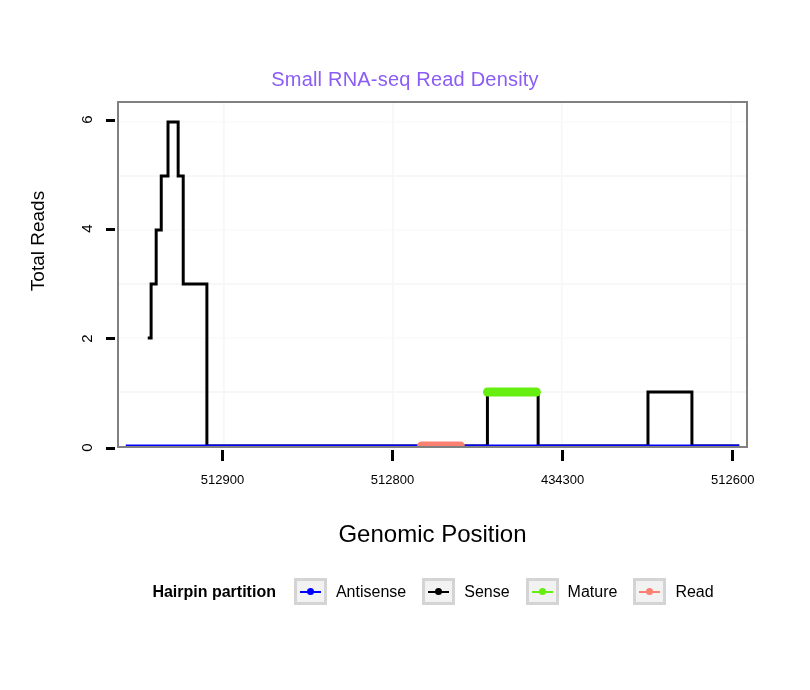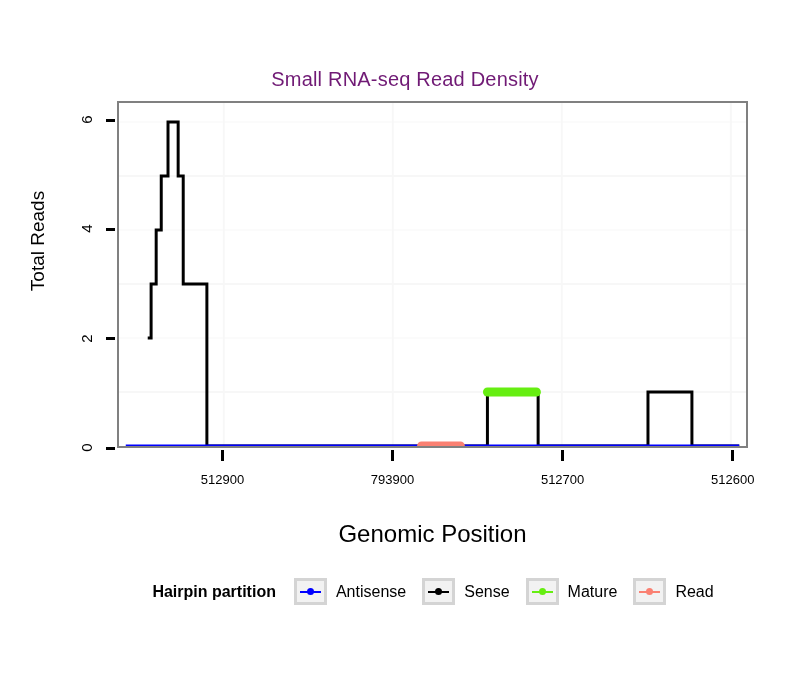--- a/index.html
+++ b/index.html
@@ -21,21 +21,21 @@
     width: 810px;
     height: 690px;
   }
   .chart-title {
     position: absolute;
     left: 0;
     top: 68px;
     width: 810px;
     text-align: center;
     font-size: 20px;
-    color: #701a75;
+    color: #8b5cf6;
     letter-spacing: 0.2px;
   }
   
   #plot-panel {
     position: absolute;
     left: 117px;
     top: 101px;
     width: 631px;
     height: 347px;
     box-sizing: border-box;
@@ -223,18 +223,18 @@
     <div class="y-tick-label" style="left: 73px; top: 439px;">0</div>
     <div class="y-tick-mark" style="left: 106px; top: 337.209px;"></div>
     <div class="y-tick-label" style="left: 73px; top: 329.709px;">2</div>
     <div class="y-tick-mark" style="left: 106px; top: 227.917px;"></div>
     <div class="y-tick-label" style="left: 73px; top: 220.417px;">4</div>
     <div class="y-tick-mark" style="left: 106px; top: 118.626px;"></div>
     <div class="y-tick-label" style="left: 73px; top: 111.126px;">6</div>
     <div class="x-tick-mark" style="left: 220.95px;"></div>
     <div class="x-tick-label" style="left: 177.45px;">512900</div>
     <div class="x-tick-mark" style="left: 391.031px;"></div>
-    <div class="x-tick-label" style="left: 347.531px;">793900</div>
+    <div class="x-tick-label" style="left: 347.531px;">512800</div>
     <div class="x-tick-mark" style="left: 561.112px;"></div>
-    <div class="x-tick-label" style="left: 517.612px;">512700</div>
+    <div class="x-tick-label" style="left: 517.612px;">434300</div>
     <div class="x-tick-mark" style="left: 731.193px;"></div>
     <div class="x-tick-label" style="left: 687.693px;">512600</div>
   </div>
 
 </body></html>

